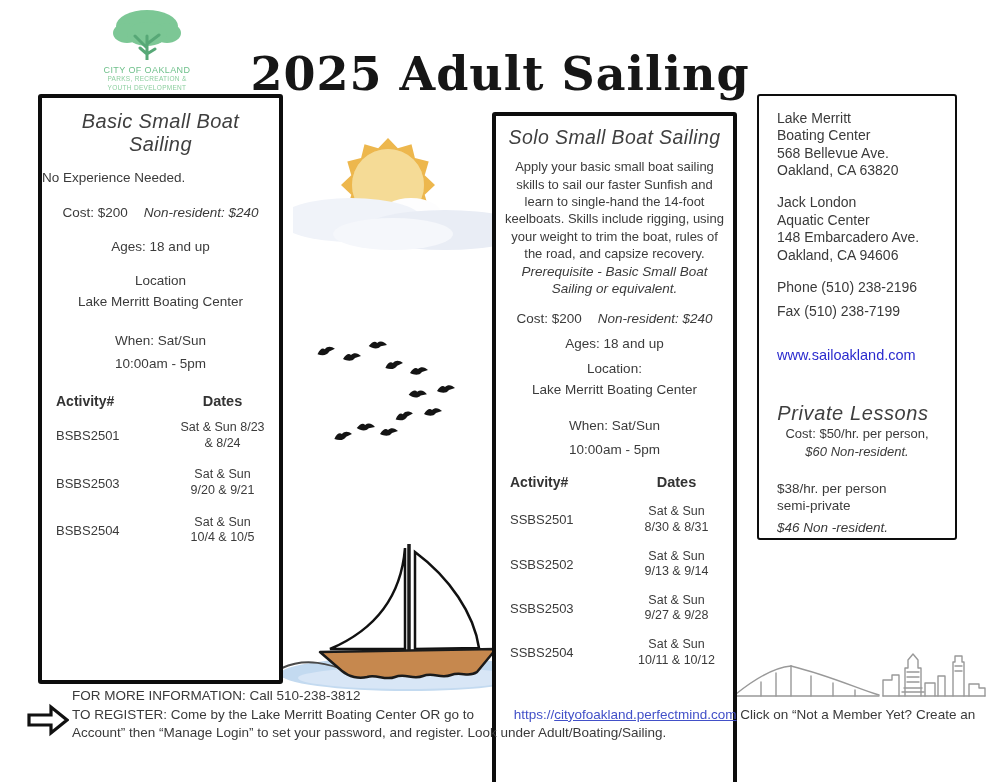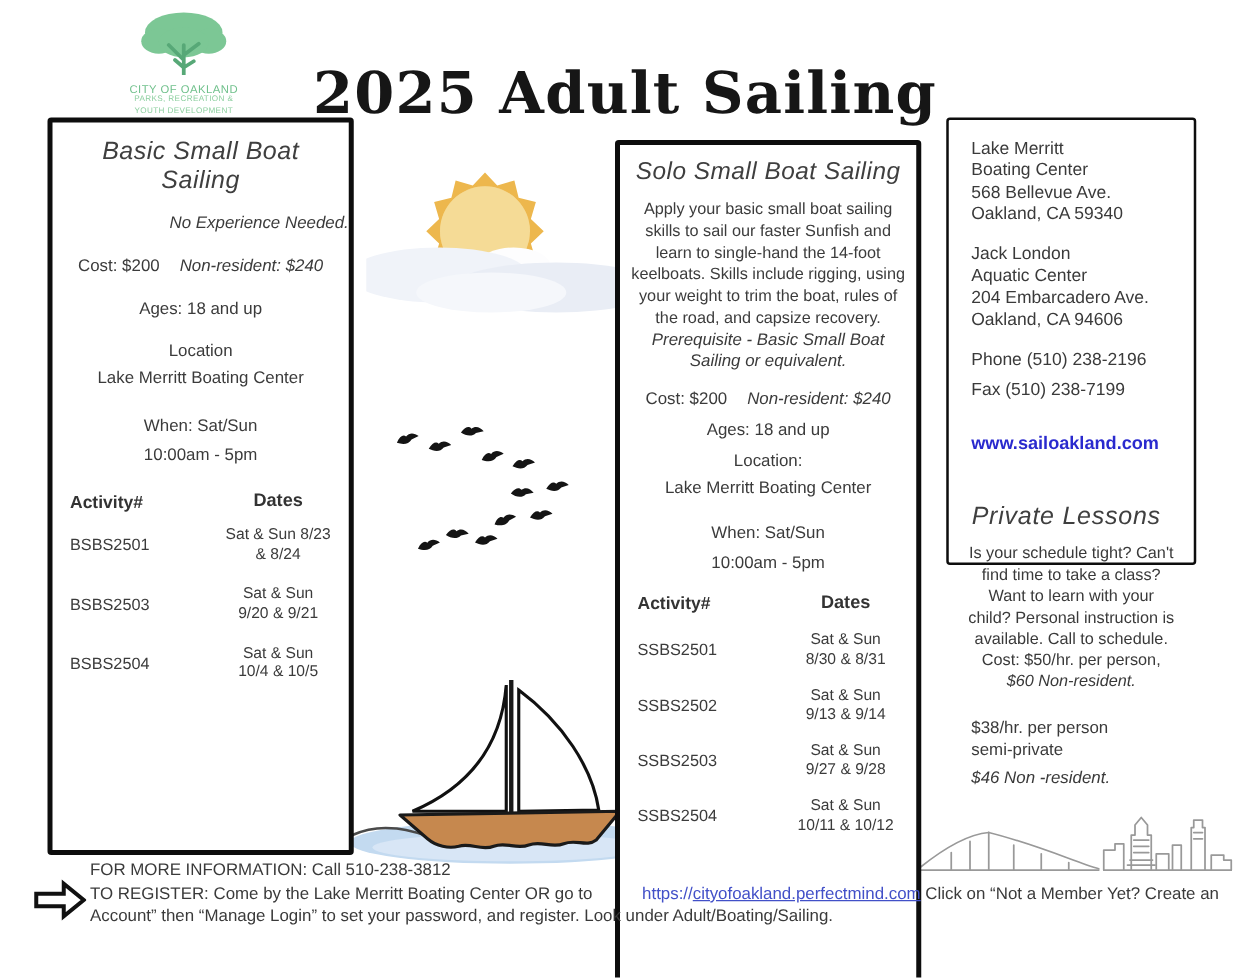--- a/index.html
+++ b/index.html
@@ -17,29 +17,29 @@
   .page-title{
     left:50%;top:16px;transform:translateX(-50%);
     font-family:"DejaVu Serif", serif;font-size:46px;color:#161616;
     letter-spacing:1px;white-space:nowrap;
   }
 
   
   .panel{position:absolute;background:#fff;border:4px solid #0d0d0d;border-radius:3px;box-sizing:border-box;z-index:3;}
   .panel.basic{left:38px;top:94px;width:245px;height:590px;}
   .panel.solo{left:492px;top:95px;width:245px;height:676px;margin-top:17px;}
-  .panel.contact{left:757px;top:94px;width:200px;height:358px;border-width:2px;}
+  .panel.contact{left:757px;top:94px;width:200px;height:446px;border-width:2px;}
 
   .panel h2{
     margin:12px 6px 0;text-align:center;font-style:italic;font-weight:400;
     font-size:20px;color:#3f3f3f;letter-spacing:.4px;
   }
   .panel.solo h2{font-size:19.5px;margin-top:10px;}
   .desc{margin:10px 8px 0;font-size:13px;line-height:1.32;text-align:center;color:#3c3c3c;}
-  .note{margin-top:14px;text-align:right;font-style:italic;font-size:13.5px;}
+  .note{margin-top:14px;text-align:left;font-size:13.5px;}
   .costline{margin-top:20px;text-align:center;font-size:13.5px;}
   .costline .nr{font-style:italic;margin-left:16px;}
   .ages{margin-top:19px;text-align:center;font-size:13.5px;}
   .locblock{margin-top:17px;text-align:center;font-size:13.5px;line-height:1.55;}
   .whenblock{margin-top:16px;text-align:center;font-size:13.5px;line-height:1.75;}
   .panel.solo .desc1{margin-top:9px;}
   .panel.solo .desc2{margin-top:1px;}
   .prereq{margin:1px 8px 0;font-style:italic;font-size:13.5px;line-height:1.3;text-align:center;}
   .panel.solo .costline{margin-top:13px;}
   .panel.solo .ages{margin-top:10px;}
@@ -53,21 +53,21 @@
   .c1{width:96px;font-size:13px;}
   .c2{flex:1;text-align:center;font-size:12.5px;line-height:1.25;}
   .thead{margin-bottom:10px;}
   .panel.solo .acttable{margin-top:12px;}
   .panel.solo .trow{margin-bottom:13px;}
 
   
   .contact-inner{padding:14px 8px 0 18px;font-size:14px;line-height:1.24;color:#3a3a3a;}
   .addr{margin-bottom:15px;}
   .phone,.fax{margin-top:7px;font-size:14px;}
-  .website{margin-top:26px;font-weight:bold;font-size:14.5px;color:#2a2ace;text-decoration:none;display:inline-block;}
+  .website{margin-top:26px;font-weight:normal;font-size:14.5px;color:#2a2ace;text-decoration:none;display:inline-block;}
   .pl-title{margin:36px 10px 0 -8px;text-align:center;font-style:italic;font-weight:400;font-size:20px;color:#3f3f3f;letter-spacing:.6px;}
   .pl-desc{margin:8px 6px 0 -4px;text-align:center;font-size:13px;line-height:1.32;}
   .pl-cost{text-align:center;margin:0 6px 0 -4px;font-size:13px;line-height:1.32;}
   .pl-cost .it{font-style:italic;}
   .pl-semi{margin-top:20px;font-size:13.5px;line-height:1.3;}
   .pl-semi .it{font-style:italic;display:block;margin-top:4px;}
 
   
   .footer{left:72px;top:687px;width:905px;font-size:13.5px;color:#3a3a3a;line-height:1.38;z-index:4;}
   .footer a{color:#4250c8;text-decoration:none;padding-left:36px;}
@@ -245,33 +245,32 @@
     </div>
   </div>
 </section>
 
 <section class="panel contact">
   <div class="contact-inner">
     <div class="addr">
       <div>Lake Merritt</div>
       <div>Boating Center</div>
       <div>568 Bellevue Ave.</div>
-      <div>Oakland, CA 59340</div>
+      <div>Oakland, CA 63820</div>
     </div>
     <div class="addr">
       <div>Jack London</div>
       <div>Aquatic Center</div>
-      <div>204 Embarcadero Ave.</div>
+      <div>148 Embarcadero Ave.</div>
       <div>Oakland, CA 94606</div>
     </div>
     <div class="phone">Phone (510) 238-2196</div>
     <div class="fax">Fax (510) 238-7199</div>
     <a class="website" href="#">www.sailoakland.com</a>
     <h3 class="pl-title">Private Lessons</h3>
-    <p class="pl-desc">Is your schedule tight? Can't find time to take a class? Want to learn with your child? Personal instruction is available. Call to schedule.</p>
     <div class="pl-cost">
       <div>Cost: $50/hr. per person,</div>
       <div class="it">$60 Non-resident.</div>
     </div>
     <div class="pl-semi">
       <div>$38/hr. per person</div>
       <div>semi-private</div>
       <span class="it">$46 Non -resident.</span>
     </div>
   </div>

